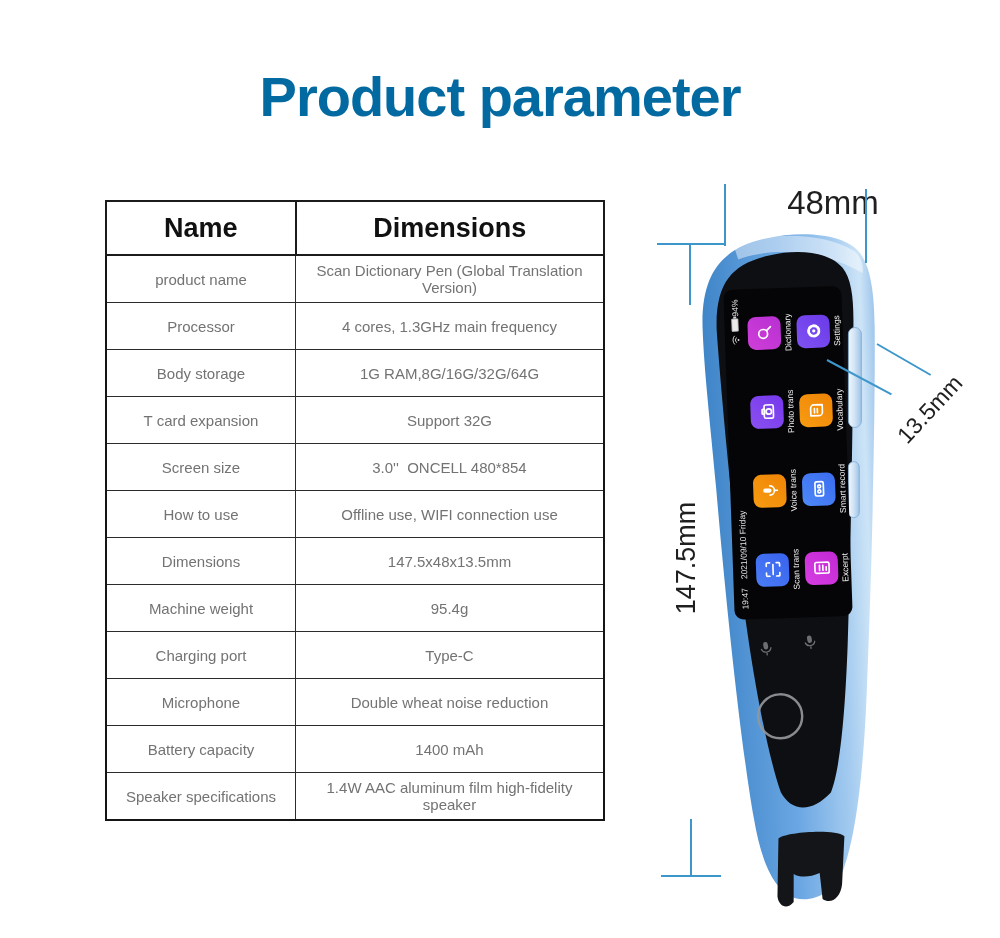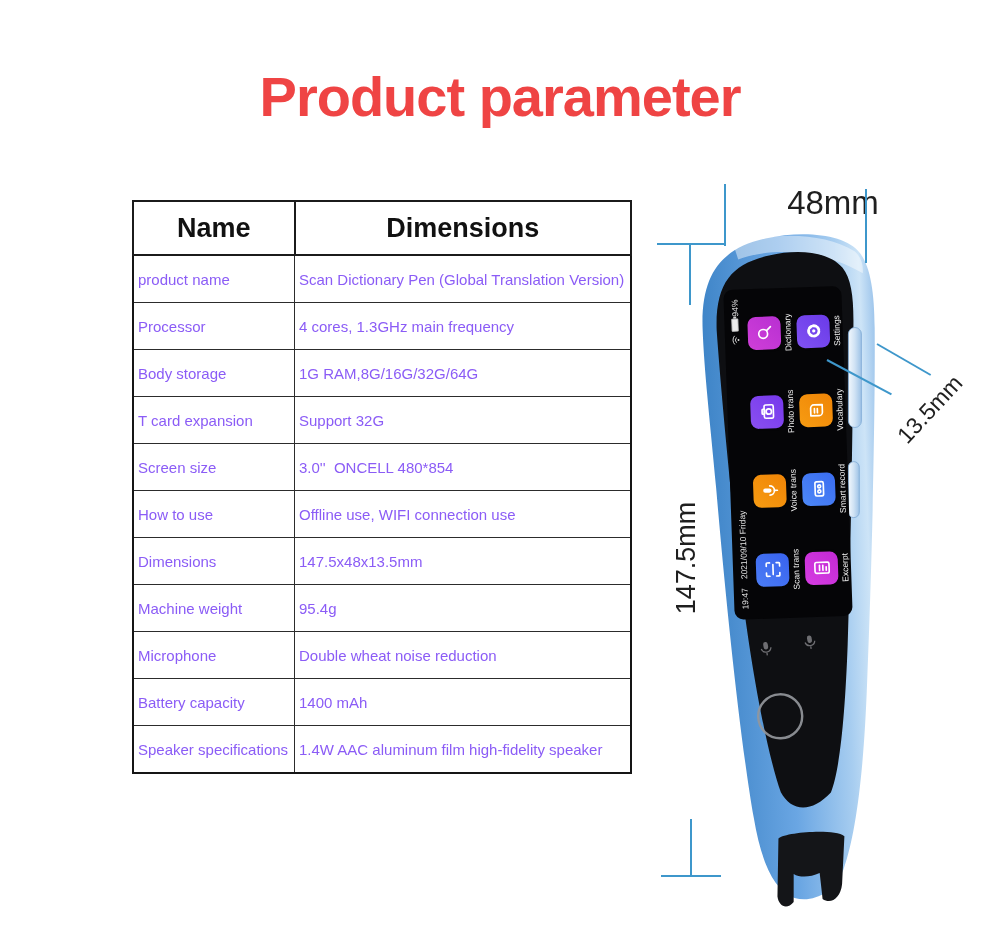--- a/index.html
+++ b/index.html
@@ -1,29 +1,29 @@
 <!DOCTYPE html>
 <html style="--dim: #3e97cb;"><head>
 <meta charset="utf-8">
 <style>
   html,body{margin:0;padding:0;background:#fff;}
   #stage{position:relative;width:1000px;height:938px;background:#fff;overflow:hidden;
          font-family:"Liberation Sans",sans-serif;}
 
   
   .page-title{position:absolute;left:0;top:64px;width:1000px;text-align:center;
-    font-size:56px;font-weight:800;color:#ef4444;letter-spacing:-1px;}
+    font-size:56px;font-weight:800;color:#0369a1;letter-spacing:-1px;}
 
   
   .spec-table{position:absolute;left:105px;top:200px;width:500px;border-collapse:collapse;
-    border:2px solid #151515;background:#fff;margin-left:27px;}
+    border:2px solid #151515;background:#fff;}
   .spec-table th{border:2px solid #1b1b1b;height:52px;font-size:27px;font-weight:700;color:#111;
     text-align:center;padding:0;}
-  .spec-table td{border:1.5px solid #2c2c2c;height:46px;font-size:15px;color:#8b5cf6;
-    text-align:left;padding:0 4px;}
+  .spec-table td{border:1.5px solid #2c2c2c;height:46px;font-size:15px;color:#737373;
+    text-align:center;padding:0 18px;}
   .spec-table .c-name{width:152px;}
 
   
   .pen-group{position:absolute;left:676px;top:226px;width:212px;height:700px;
     transform:rotate(-2deg);transform-origin:50% 12%;}
   .pen-svg{position:absolute;left:0;top:0;}
 
   
   .screen{position:absolute;left:48px;top:62px;width:118px;height:330px;background:#050507;
     border-radius:9px;overflow:hidden;}
@@ -99,20 +99,24 @@
           <td class="c-name">How to use</td>
           <td class="c-desc">Offline use, WIFI connection use</td>
         </tr>
         <tr>
           <td class="c-name">Dimensions</td>
           <td class="c-desc">147.5x48x13.5mm</td>
         </tr>
         <tr>
           <td class="c-name">Machine weight</td>
           <td class="c-desc">95.4g</td>
+        </tr>
+        <tr>
+          <td class="c-name">Charging port</td>
+          <td class="c-desc">Type-C</td>
         </tr>
         <tr>
           <td class="c-name">Microphone</td>
           <td class="c-desc">Double wheat noise reduction</td>
         </tr>
         <tr>
           <td class="c-name">Battery capacity</td>
           <td class="c-desc">1400 mAh</td>
         </tr>
         <tr>

